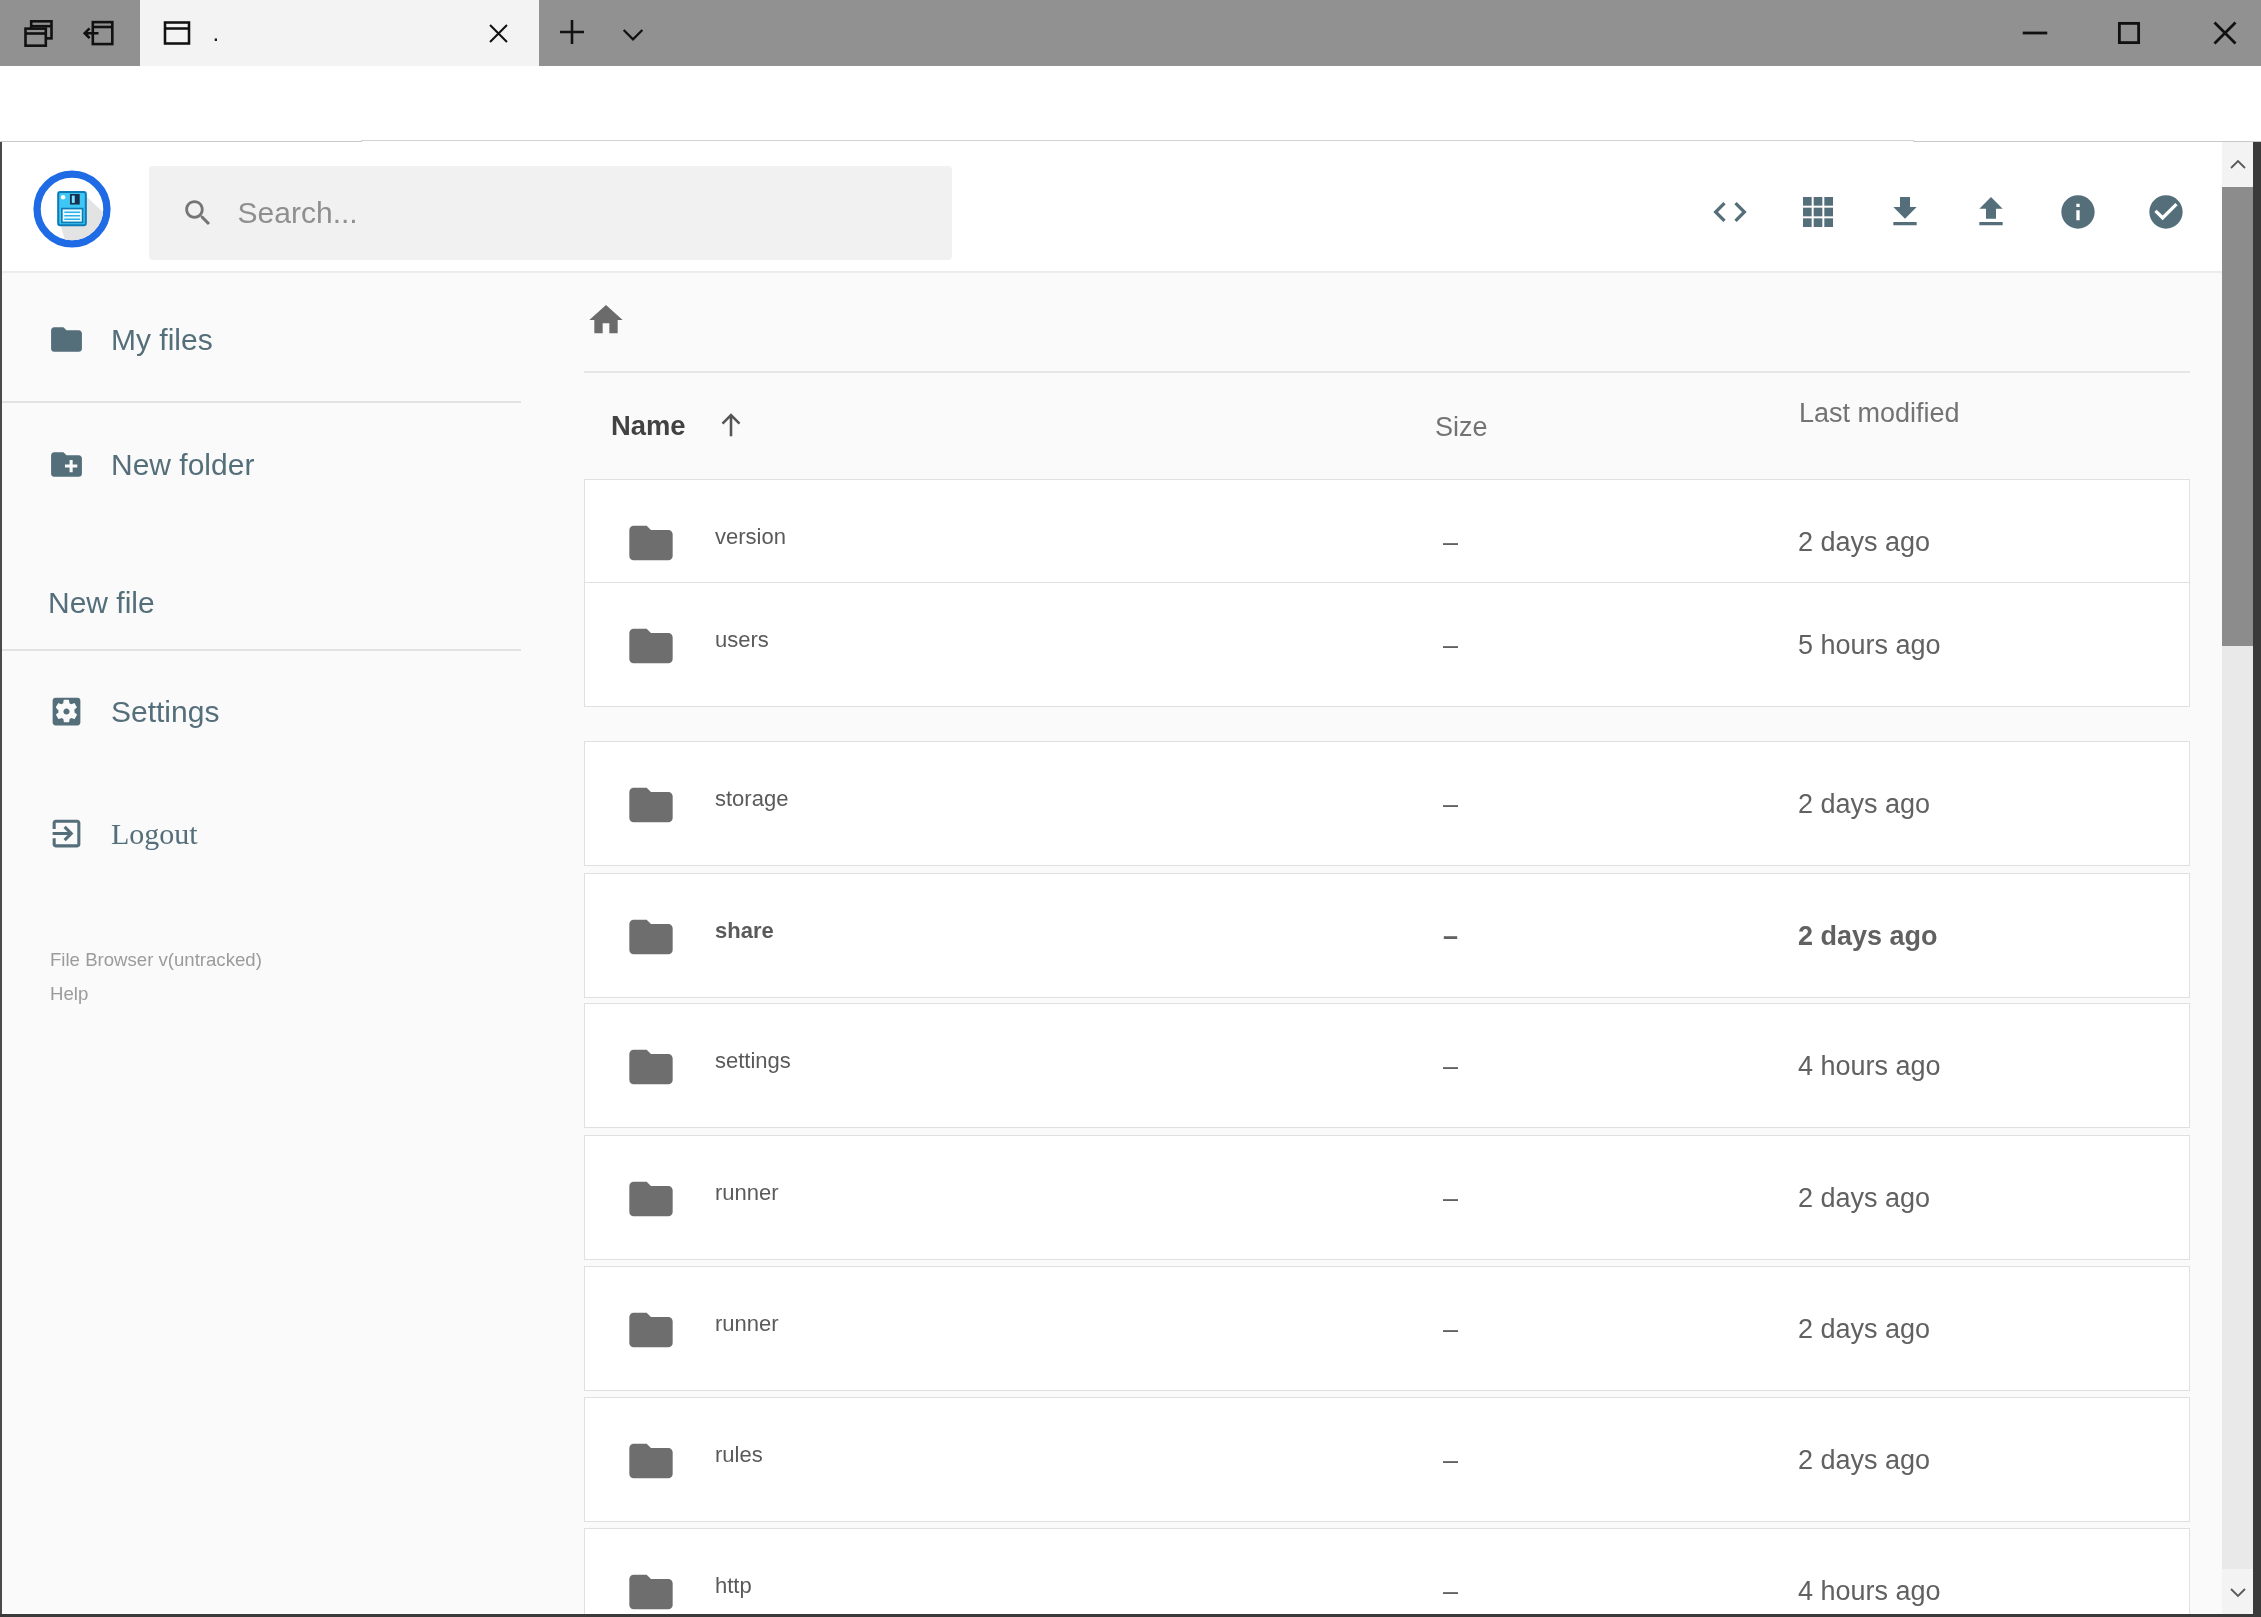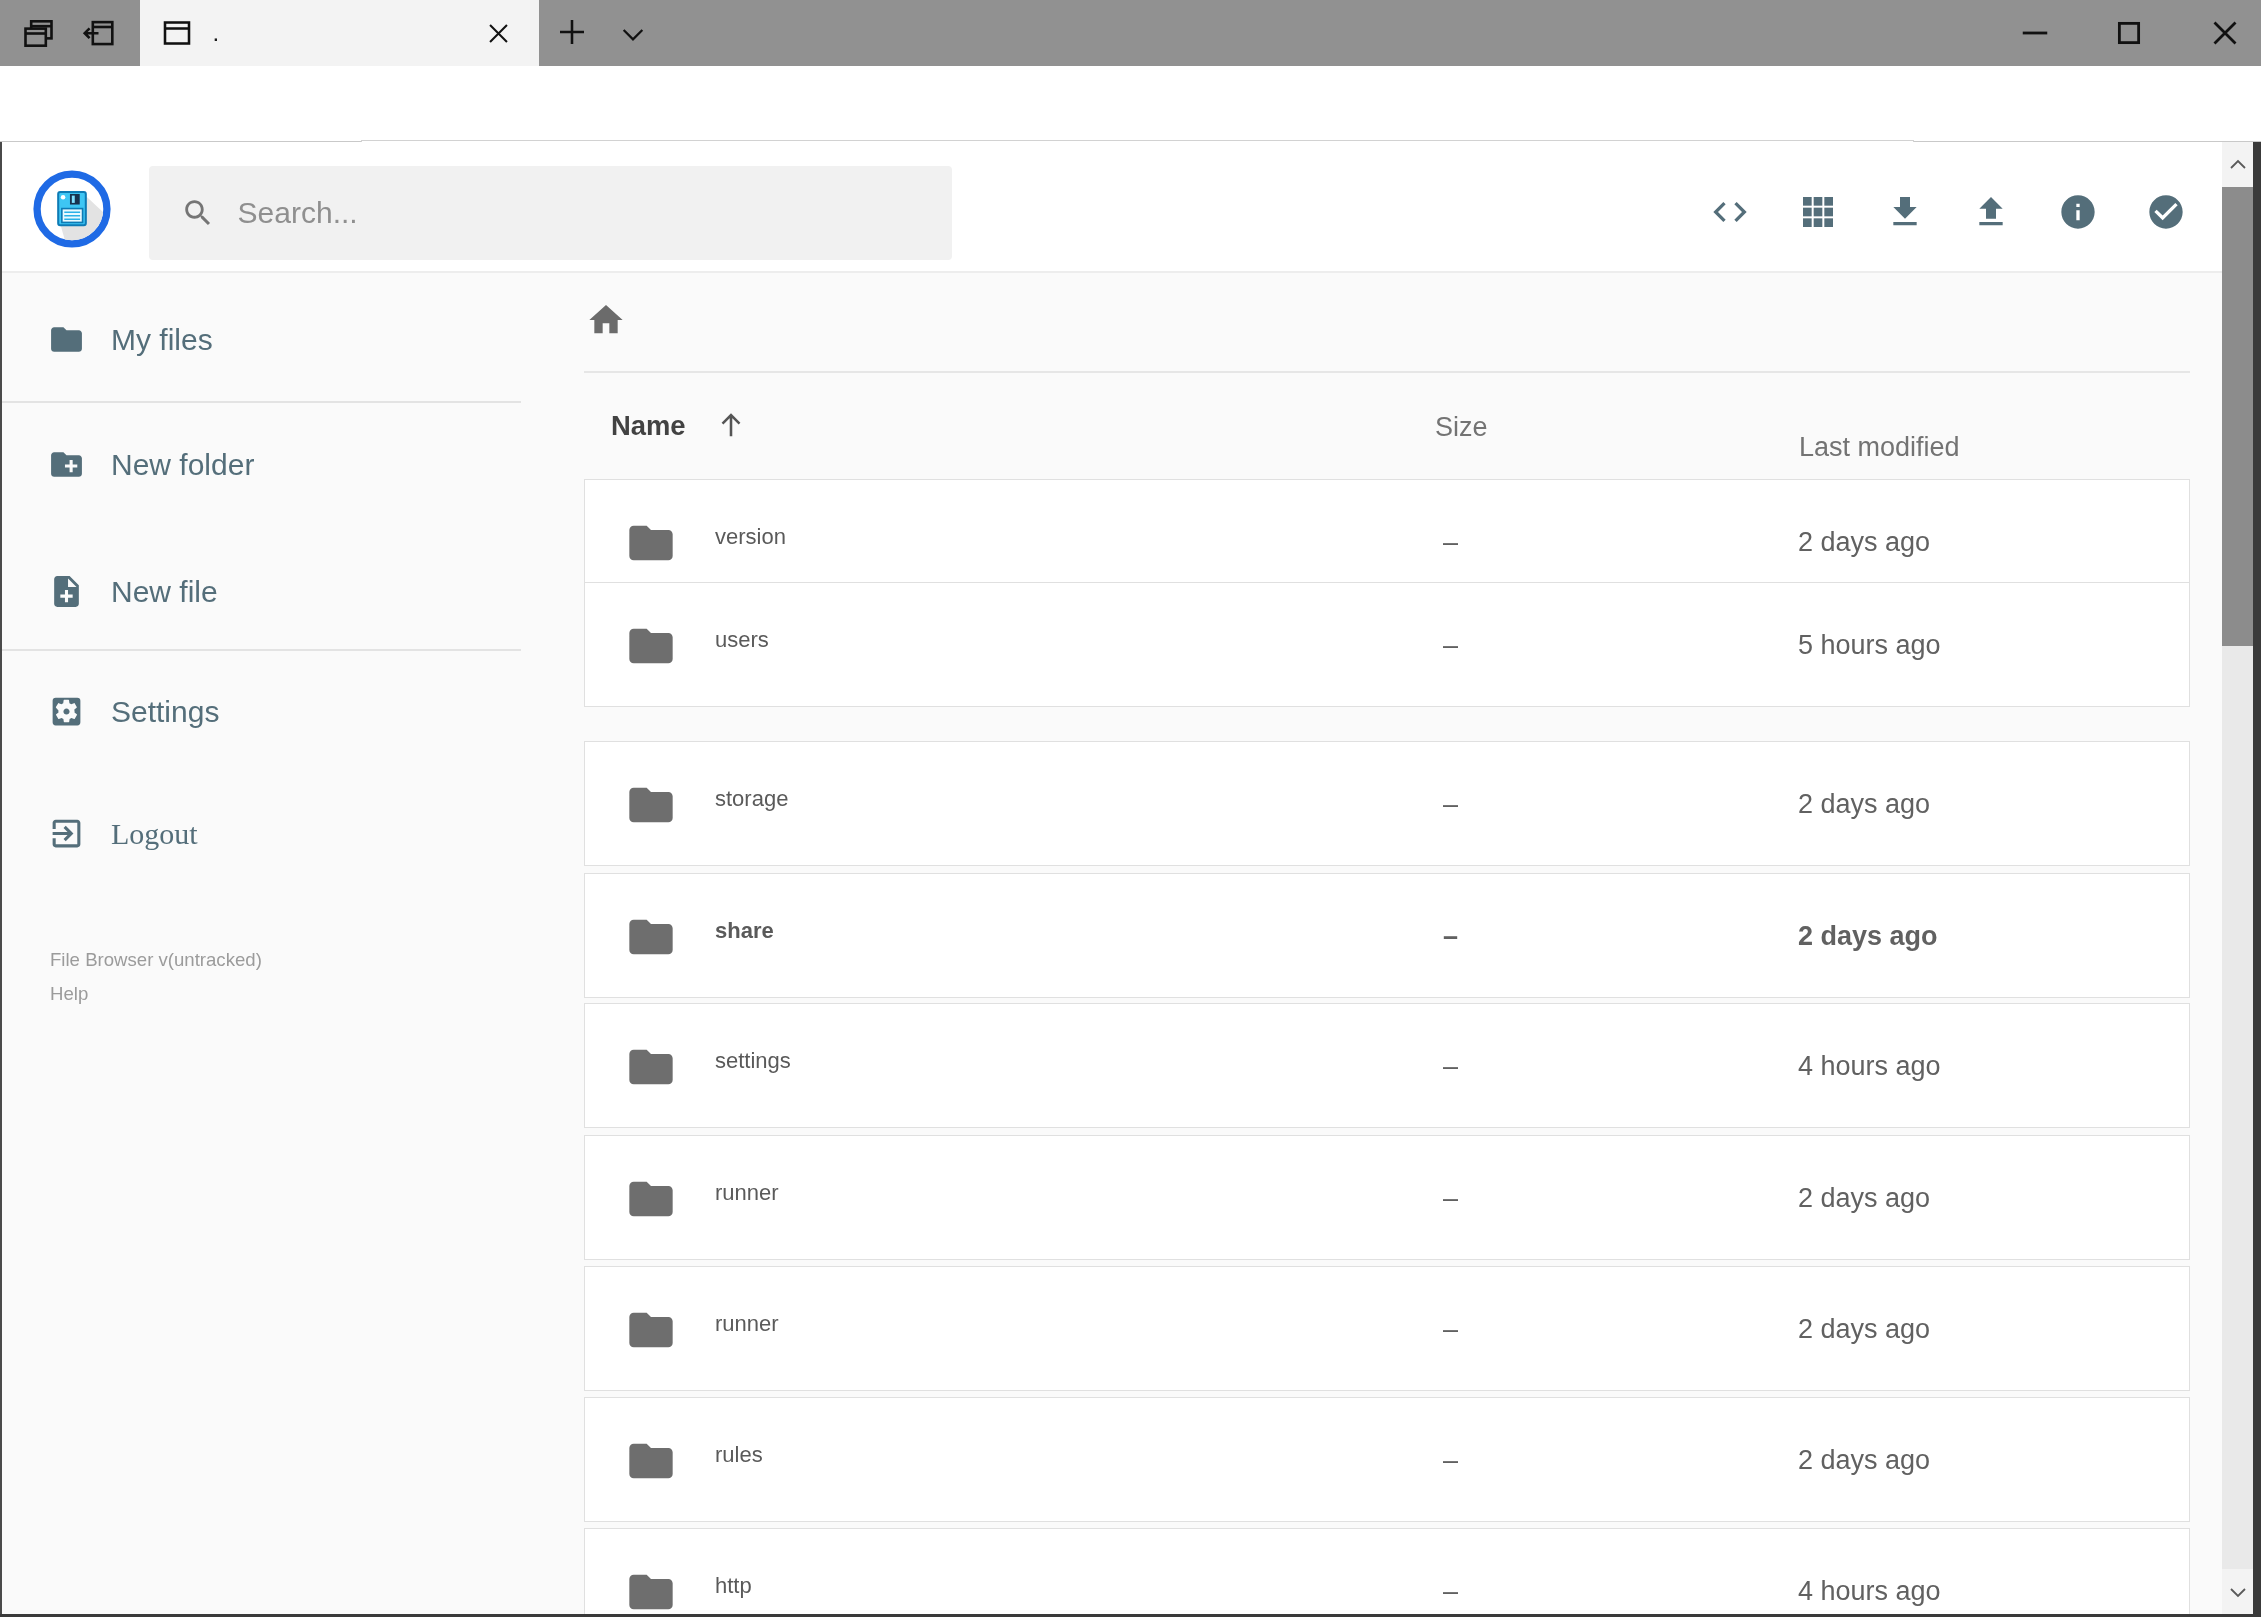--- a/index.html
+++ b/index.html
@@ -48,21 +48,21 @@
   .side-div { left:2.4px; width:519px; height:1.6px; background:#e3e3e3; }
   #side-footer { left:50px; top:943px; font-size:18.6px; color:#9b9b9b; line-height:34px; }
 
   
   #home-btn { left:586px; top:300px; width:40px; height:40px; }
   #crumb-div { left:584px; top:371px; width:1606px; height:2.4px; background:#e6e6e6; }
   .colhead { font-size:27px; color:#737373; }
   #col-name { left:611px; top:410px; font-size:27.4px; font-weight:bold; color:#424242; }
   #sort-arrow { left:714px; top:408px; width:34px; height:34px; }
   #col-size { left:1435px; top:412px; }
-  #col-mod  { left:1799px; top:432px; }
+  #col-mod  { left:1799px; top:398px; }
 
   .row { left:584px; width:1606px; height:125px; background:#ffffff;
          border:0.8px solid #e0e0e0; }
   .row .ficon { position:absolute; left:40px; top:37px; }
   .row .fname { position:absolute; left:130px; top:44px; font-size:22px; color:#5a5a5a; }
   .row .fsize { position:absolute; left:858px; top:47px; font-size:27px; color:#616161; }
   .row .fmod  { position:absolute; left:1213px; top:47px; font-size:27px; color:#616161; }
 
   
   #scrollbar { left:2222px; top:142px; width:31.5px; height:1475px; background:#e9e9e9; }
@@ -288,21 +288,21 @@
 </div>
 <div class="abs side-div" style="top:401px;"></div>
 
 <div class="abs side-item" style="top:445px;">
   <svg width="37" height="37" viewBox="0 0 24 24" fill="#546e7a">
     <path d="M20 6h-8l-2-2H4c-1.1 0-2 .9-2 2v12c0 1.1.9 2 2 2h16c1.1 0 2-.9 2-2V8c0-1.1-.9-2-2-2zm-1 8h-3v3h-2v-3h-3v-2h3V9h2v3h3v2z"></path>
   </svg>
   <span class="side-label">New folder</span>
 </div>
 
-<div class="abs side-item" style="top:572px;">
+<div class="abs side-item" style="top:560px;flex-direction:column;">
   <svg width="37" height="37" viewBox="0 0 24 24" fill="#546e7a">
     <path d="M14 2H6c-1.1 0-2 .9-2 2v16c0 1.1.9 2 2 2h12c1.1 0 2-.9 2-2V8l-6-6zm2 14h-3v3h-2v-3H8v-2h3v-3h2v3h3v2zm-3-7V3.5L18.5 9H13z"></path>
   </svg>
   <span class="side-label">New file</span>
 </div>
 <div class="abs side-div" style="top:649px;"></div>
 
 <div class="abs side-item" style="top:692px;">
   <svg width="37" height="37" viewBox="0 0 24 24" fill="#546e7a">
     <path d="M12 10c-1.1 0-2 .9-2 2s.9 2 2 2 2-.9 2-2-.9-2-2-2zm7-7H5a2 2 0 0 0-2 2v14a2 2 0 0 0 2 2h14a2 2 0 0 0 2-2V5a2 2 0 0 0-2-2zm-1.75 9c0 .23-.02.46-.05.68l1.48 1.16c.13.11.17.3.08.45l-1.4 2.42c-.09.15-.27.21-.43.15l-1.74-.7c-.36.28-.76.51-1.18.69l-.26 1.85c-.03.17-.18.3-.35.3h-2.8c-.17 0-.32-.13-.35-.29l-.26-1.85c-.43-.18-.82-.41-1.18-.69l-1.74.7c-.16.06-.34 0-.43-.15l-1.4-2.42c-.09-.15-.05-.34.08-.45l1.48-1.16c-.03-.23-.05-.46-.05-.69 0-.23.02-.46.05-.68L5.21 9.6c-.13-.11-.17-.3-.08-.45l1.4-2.42c.09-.15.27-.21.43-.15l1.74.7c.36-.28.76-.51 1.18-.69l.26-1.85c.03-.17.18-.3.35-.3h2.8c.17 0 .32.13.35.29l.26 1.85c.43.18.82.41 1.18.69l1.74-.7c.16-.06.34 0 .43.15l1.4 2.42c.09.15.05.34-.08.45l-1.48 1.16c.03.23.05.46.05.69z"></path>

